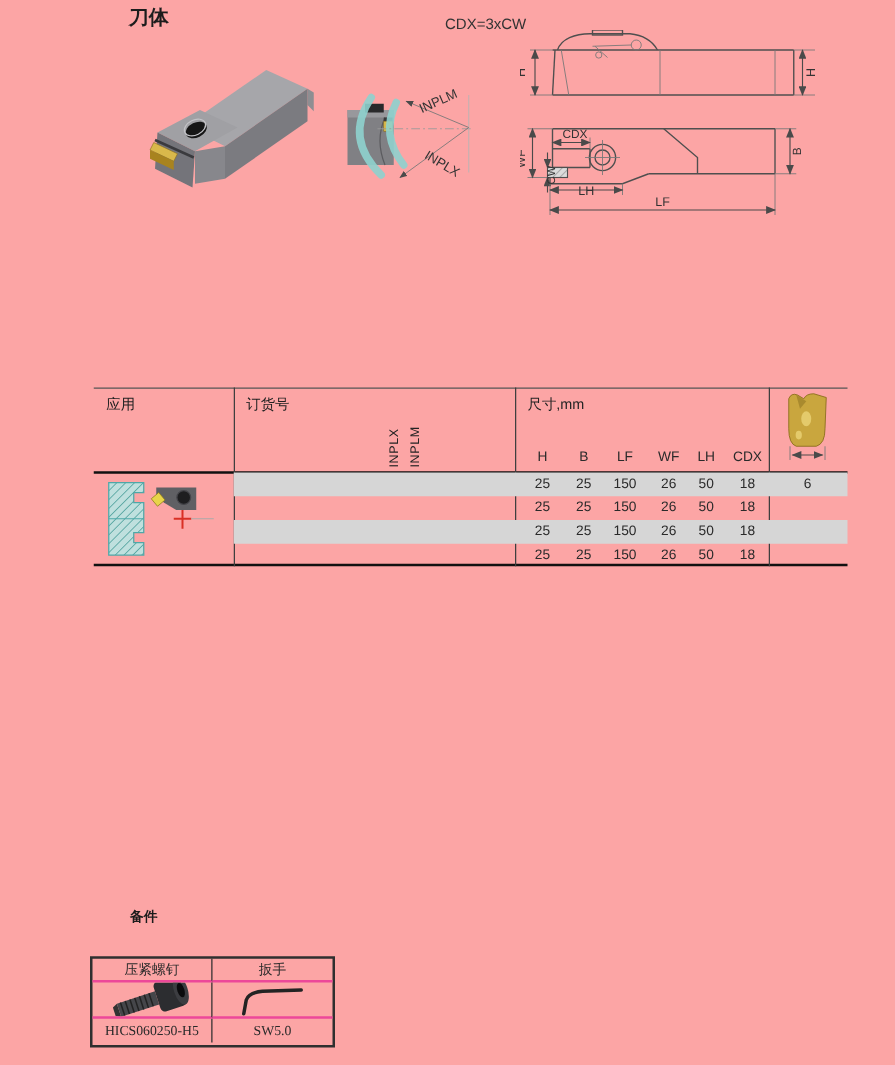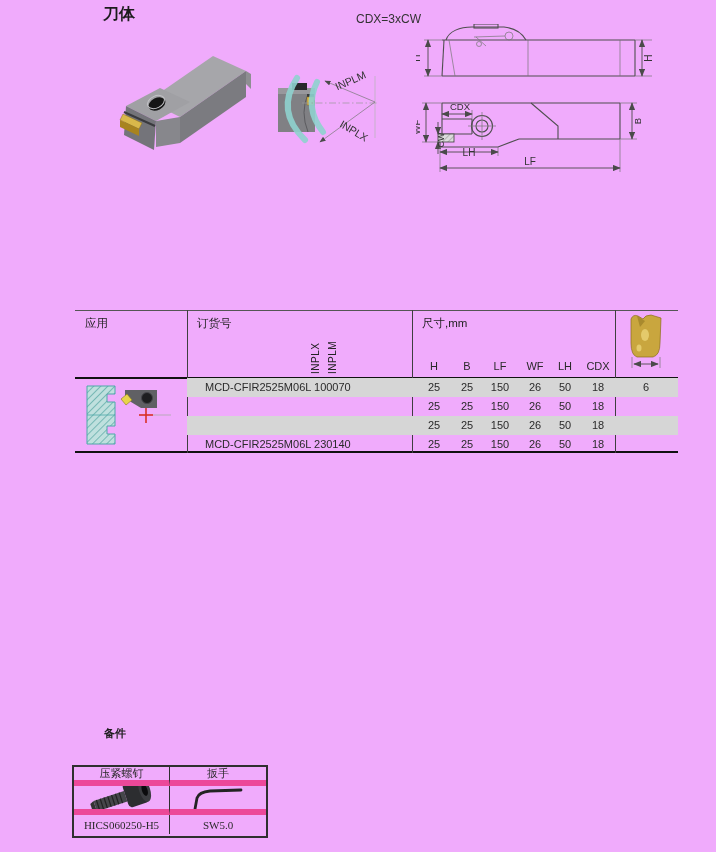--- a/index.html
+++ b/index.html
@@ -1,37 +1,37 @@
 <!DOCTYPE html>
 <html><head>
 <meta charset="utf-8">
 <style>
   html,body{margin:0;padding:0;background:#fff;}
-  .page{position:relative;width:716px;height:852px;background:#f0abfc;overflow:hidden;
+  .page{position:relative;width:716px;height:852px;background:#fca5a5;overflow:hidden;
         font-family:"Liberation Sans","DejaVu Sans",sans-serif;color:#2a2a2a;}
   .abs{position:absolute;}
   .page-title{left:103px;top:4px;font-size:16px;font-weight:bold;color:#1c1c1c;}
   .formula{left:356px;top:12px;font-size:12px;color:#333;}
   
   .ptable{left:75px;top:310px;width:603px;height:108px;font-size:11px;}
   .hline{position:absolute;left:0;width:603px;background:#555;height:1px;}
   .hline.thick{background:#111;height:2px;}
   .vline{position:absolute;top:0;height:143px;width:1px;background:#3f3f3f;}
   .stripe{position:absolute;left:112px;width:491px;height:19px;background:#d6d6d6;}
   .hlabel{position:absolute;top:6px;font-size:11.5px;color:#222;}
   .dimcol{position:absolute;top:50px;width:36px;text-align:center;font-size:11px;}
   .vlabel{position:absolute;width:46px;height:13px;transform-origin:0 0;transform:rotate(-90deg);
           font-size:10px;letter-spacing:.5px;color:#222;}
   .cell{position:absolute;height:19px;line-height:19px;white-space:nowrap;}
   .num{width:36px;text-align:center;}
   
   .spares-title{left:104px;top:726px;font-size:11px;font-weight:bold;color:#1c1c1c;}
   .spares{left:72px;top:765px;width:196px;height:73px;border:2px solid #2f2f2f;box-sizing:border-box;
           display:grid;grid-template-columns:1fr 1fr;grid-template-rows:19px 29px 19px;}
-  .spares .sc{border-right:1px solid #2f2f2f;border-bottom:6px solid #ec4899;
+  .spares .sc{border-right:1px solid #2f2f2f;border-bottom:2px solid #ec4899;
           display:flex;align-items:center;justify-content:center;font-size:11px;overflow:hidden;}
   .spares .sc.last-col{border-right:none;}
   .spares .sc.last-row{border-bottom:none;font-family:Liberation Serif, serif;}
   svg text{font-family:"Liberation Sans","DejaVu Sans",sans-serif;}
   .dln{stroke:#4a4a4a;stroke-width:.9;}
   .oln{stroke:#4f4f4f;stroke-width:1.1;fill:none;}
   .thn{stroke:#777;stroke-width:.7;}
 </style>
 </head>
 <body>
@@ -185,21 +185,20 @@
       <line x1="4" y1="33" x2="32" y2="33" stroke="#4da8a8" stroke-width="0.8"></line>
       <polygon points="42,8 74,8 74,26 58,26 48,20 42,14" fill="#606064"></polygon>
       <circle cx="64" cy="16" r="5.5" fill="#1e1e20"></circle>
       <circle cx="64" cy="16" r="5.5" fill="none" stroke="#45454a" stroke-width="1"></circle>
       <polygon points="38,17 44,12 49,18 43,23" fill="#e8d44a" stroke="#8a7a1a" stroke-width="0.6"></polygon>
       <line x1="63" y1="26" x2="63" y2="41" stroke="#d93025" stroke-width="1.6"></line>
       <line x1="56" y1="33" x2="70" y2="33" stroke="#d93025" stroke-width="1.6"></line>
       <line x1="70" y1="33" x2="88" y2="33" stroke="#aaa" stroke-width="0.8"></line>
     </svg>
 
-    <div class="cell" style="left:130px;top:68px">MCD-CFIR2525M06L 100070</div>
     <div class="cell num" style="left:341px;top:68px">25</div>
     <div class="cell num" style="left:374px;top:68px">25</div>
     <div class="cell num" style="left:407px;top:68px">150</div>
     <div class="cell num" style="left:442px;top:68px">26</div>
     <div class="cell num" style="left:472px;top:68px">50</div>
     <div class="cell num" style="left:505px;top:68px">18</div>
     <div class="cell num" style="left:553px;top:68px">6</div>
 
     <div class="cell num" style="left:341px;top:87px">25</div>
     <div class="cell num" style="left:374px;top:87px">25</div>
@@ -208,21 +207,20 @@
     <div class="cell num" style="left:472px;top:87px">50</div>
     <div class="cell num" style="left:505px;top:87px">18</div>
 
     <div class="cell num" style="left:341px;top:106px">25</div>
     <div class="cell num" style="left:374px;top:106px">25</div>
     <div class="cell num" style="left:407px;top:106px">150</div>
     <div class="cell num" style="left:442px;top:106px">26</div>
     <div class="cell num" style="left:472px;top:106px">50</div>
     <div class="cell num" style="left:505px;top:106px">18</div>
 
-    <div class="cell" style="left:130px;top:125px">MCD-CFIR2525M06L 230140</div>
     <div class="cell num" style="left:341px;top:125px">25</div>
     <div class="cell num" style="left:374px;top:125px">25</div>
     <div class="cell num" style="left:407px;top:125px">150</div>
     <div class="cell num" style="left:442px;top:125px">26</div>
     <div class="cell num" style="left:472px;top:125px">50</div>
     <div class="cell num" style="left:505px;top:125px">18</div>
   </div>
 
   <div class="abs spares-title">备件</div>
 

